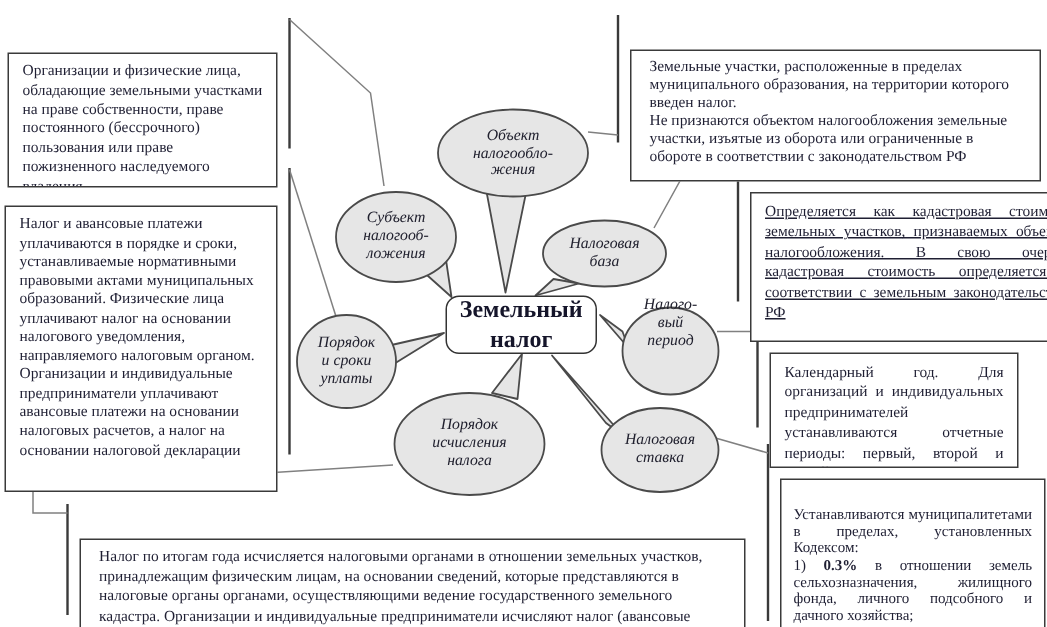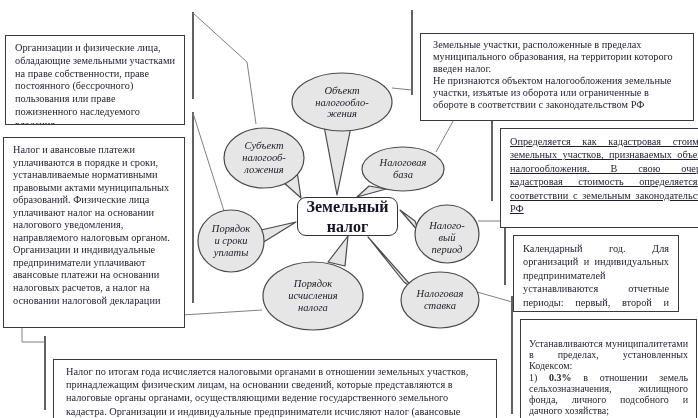--- a/index.html
+++ b/index.html
@@ -87,21 +87,21 @@
 налогооб-
 ложения</div>
   <div class="bubble-label" style="left:363px;top:148px;width:80px;height:42px;">Налоговая
 база</div>
   <div class="bubble-label" style="left:199px;top:211px;width:64px;height:60px;">Порядок
 и сроки
 уплаты</div>
   <div class="bubble-label" style="left:264px;top:263px;width:98px;height:66px;">Порядок
 исчисления
 налога</div>
-  <div class="bubble-label" style="left:416px;top:210px;width:62px;height:56px;">Налого-
+  <div class="bubble-label" style="left:416px;top:188px;width:62px;height:56px;">Налого-
 вый
 период</div>
   <div class="bubble-label" style="left:402px;top:273px;width:76px;height:54px;">Налоговая
 ставка</div>
 
   <div class="note" style="left:5px;top:10px;width:180px;height:90px;line-height:1.24;">Организации и физические лица, обладающие земельными участками на праве собственности, праве постоянного (бессрочного) пользования или праве пожизненного наследуемого владения</div>
 
   <div class="note" style="left:3px;top:112px;width:182px;height:191px;">Налог и авансовые платежи уплачиваются в порядке и сроки, устанавливаемые нормативными правовыми актами муниципальных образований. Физические лица уплачивают налог на основании налогового уведомления, направляемого налоговым органом. Организации и индивидуальные предприниматели уплачивают авансовые платежи на основании налоговых расчетов, а налог на основании налоговой декларации</div>
 
   <div class="note" style="left:420px;top:8px;width:274px;height:88px;padding:5px 12px;line-height:1.17;">

